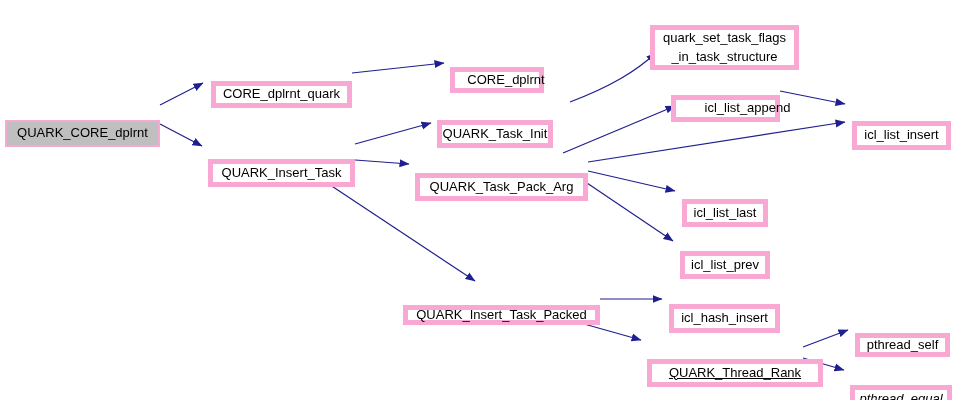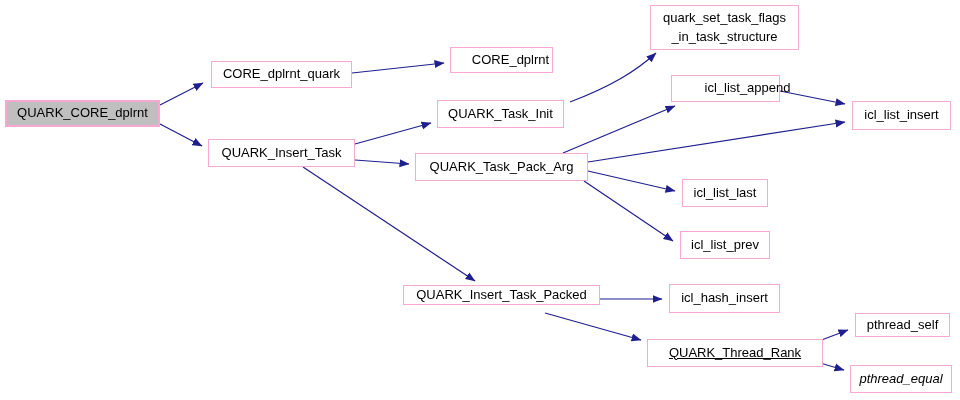--- a/index.html
+++ b/index.html
@@ -8,30 +8,31 @@
     width:960px;height:400px;
     background:#ffffff;
     font-family:"Liberation Sans", sans-serif;
     overflow:hidden;
   }
   #edge-layer{position:absolute;left:0;top:0;width:960px;height:400px;}
   .node{
     position:absolute;
     box-sizing:border-box;
     background:#ffffff;
-    border:1px solid #f9a8d4;
+    border:5px solid #f9a8d4;
     display:flex;
     flex-direction:column;
     align-items:center;
     justify-content:center;
     font-size:13px;
     line-height:1.45;
     color:#000000;
     white-space:nowrap;
     text-align:left;
+    margin-top:20px;
   }
   .node.highlight{
     background:#bfbfbf;
     border-width:2px;
   }
   .node span{display:block;}
 </style>
 </head>
 <body>
 
@@ -62,27 +63,27 @@
         <path d="M803,358 L844,370" marker-end="url(#arrowhead)"></path>
       </g>
   </svg>
 
   <div class="node highlight" id="n0" style="left: 5px; top: 100px; width: 155px; height: 27px;">
     <span>QUARK_CORE_dplrnt</span>
   </div>
   <div class="node" id="n1" style="left: 211px; top: 61px; width: 141px; height: 27px;">
     <span>CORE_dplrnt_quark</span>
   </div>
-  <div class="node" id="n2" style="left: 450px; top: 47px; width: 103px; height: 26px; padding-left: 18px;">
+  <div class="node" id="n2" style="left: 450px; top: 47px; width: 94px; height: 26px; padding-left: 18px;">
     <span>CORE_dplrnt</span>
   </div>
   <div class="node" id="n3" style="left: 208px; top: 139px; width: 147px; height: 28px;">
     <span>QUARK_Insert_Task</span>
   </div>
-  <div class="node" id="n4" style="left: 437px; top: 100px; width: 127px; height: 28px;">
+  <div class="node" id="n4" style="left: 437px; top: 100px; width: 116px; height: 28px;">
     <span>QUARK_Task_Init</span>
   </div>
   <div class="node" id="n5" style="left: 415px; top: 153px; width: 173px; height: 28px;">
     <span>QUARK_Task_Pack_Arg</span>
   </div>
   <div class="node" id="n6" style="left: 650px; top: 5px; width: 149px; height: 45px;">
     <span>quark_set_task_flags</span>
     <span>_in_task_structure</span>
   </div>
   <div class="node" id="n7" style="left: 671px; top: 75px; width: 109px; height: 27px; padding-left: 44px;">

